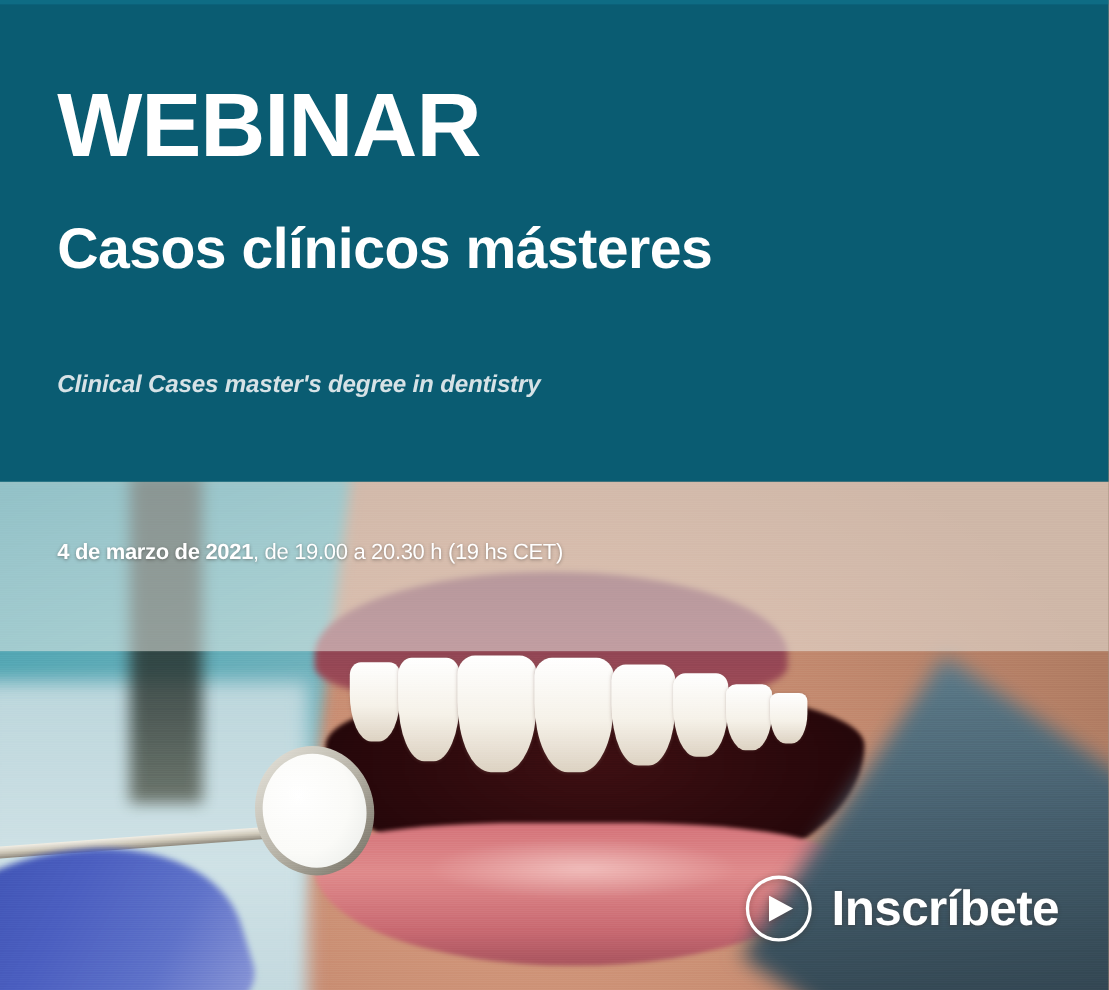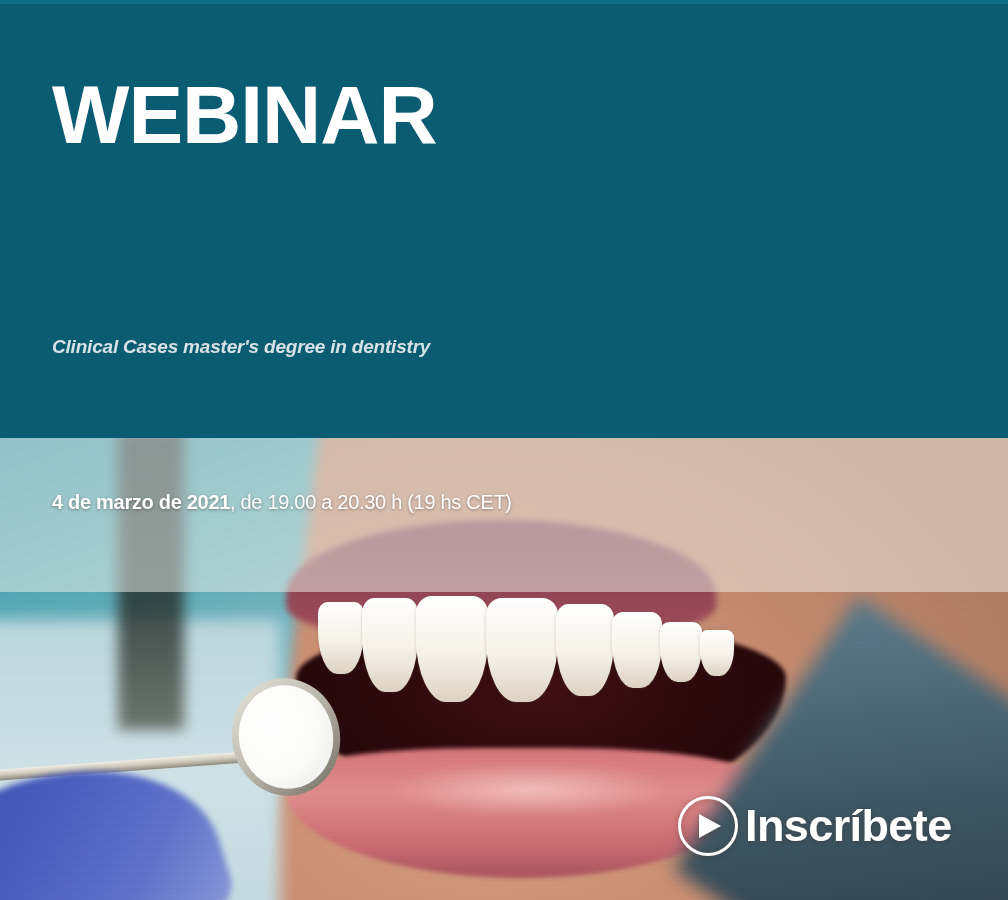--- a/index.html
+++ b/index.html
@@ -143,42 +143,42 @@
     font-size:82px; font-weight:bold; color:#ffffff;
     letter-spacing:-1px; line-height:1;
   }
   #course-title {
     position:absolute; left:52px; top:198px;
     font-size:52px; font-weight:bold; color:#ffffff;
     line-height:1.14; letter-spacing:-.5px;
   }
   #course-subtitle {
     position:absolute; left:52px; top:336px;
-    font-size:19px; font-style:italic; font-weight:bold;
+    font-size:22px; font-style:italic; font-weight:bold;
     color:#d6e2e6; letter-spacing:-.2px;
   }
 
   
   #date-band {
     position:absolute; left:0; top:438px; width:1008px; height:154px;
     background:rgba(236,238,232,.52);
   }
   #date-line {
     position:absolute; left:52px; top:491px;
     font-size:20px; color:#ffffff; white-space:nowrap;
     text-shadow:0 1px 3px rgba(40,35,30,.45);
     letter-spacing:-.3px;
   }
   #date-line .strong { font-weight:bold; }
   #date-line .light  { font-weight:normal; }
 
   
   #cta {
     position:absolute; left:678px; top:796px;
-    display:flex; align-items:center; gap:7px;
+    display:flex; align-items:center; gap:18px;
     cursor:pointer;
   }
   #cta-play {
     width:60px; height:60px; flex:0 0 60px;
     border:3px solid #ffffff; border-radius:50%;
     display:flex; align-items:center; justify-content:center;
     filter:drop-shadow(0 1px 3px rgba(60,40,30,.4));
   }
   #cta-play svg { display:block; margin-left:4px; }
   #cta-label {
@@ -223,20 +223,21 @@
     <div class="ph-rightdark"></div>
     <div class="ph-grain"></div>
   </div>
 
   <div id="header">
     <div id="header-sheen"></div>
 
     <div id="webinar-title">WEBINAR</div>
 
     <div id="course-title">
+      <div>Casos clínicos másteres</div>
     </div>
 
     <div id="course-subtitle">Clinical Cases master's degree in dentistry</div>
   </div>
 
   <div id="date-band"></div>
 
   <div id="date-line">
     <span class="strong">4 de marzo de 2021</span><span class="light">, de 19.00 a 20.30 h (19 hs CET)</span>
   </div>

